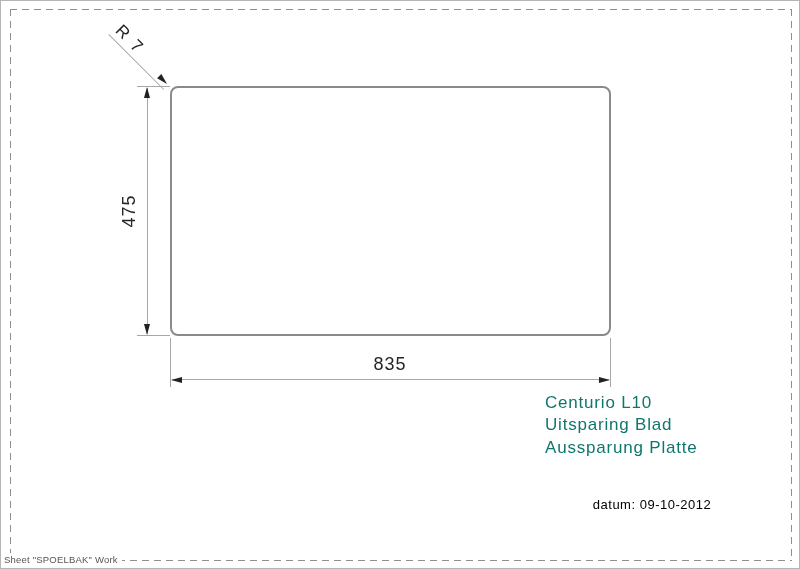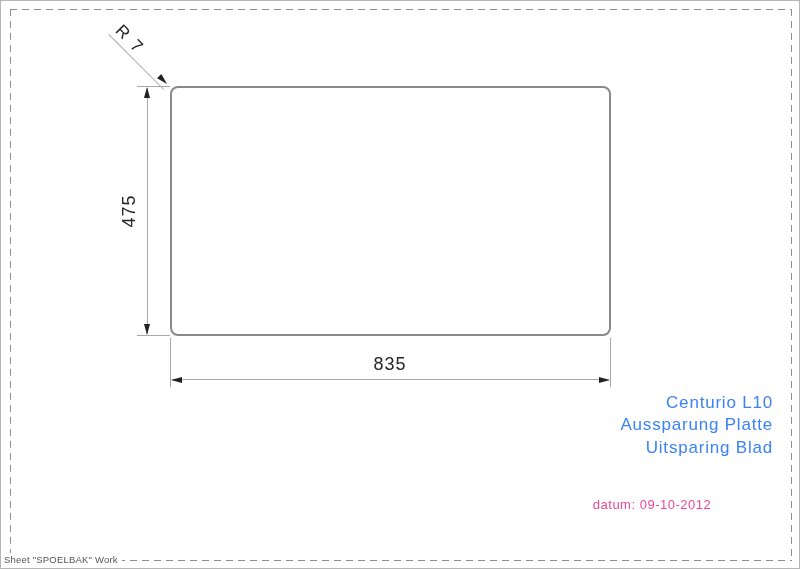--- a/index.html
+++ b/index.html
@@ -119,37 +119,37 @@
     left: 124px; top: 20px;
     font-size: 17px;
     letter-spacing: 2px;
     transform: rotate(45deg);
     transform-origin: 0 0;
   }
 
   
   .title-block {
     position: absolute;
-    left: 572px; top: 391px;
+    left: 544px; top: 391px;
     width: 200px;
-    text-align: right;
+    text-align: left;
     font-size: 17px;
     line-height: 22.4px;
     letter-spacing: 0.8px;
-    color: #3b82f6;
+    color: #0f766e;
     white-space: nowrap;
   }
   .date-line {
     position: absolute;
     left: 551px; top: 496px;
     width: 200px;
     text-align: center;
     font-size: 13px;
     letter-spacing: 0.5px;
-    color: #ec4899;
+    color: #000000;
     white-space: nowrap;
   }
 
   
   .sheet-label {
     position: absolute;
     left: 1px; top: 552px;
     padding: 1px 4px 0 2px;
     background: #ffffff;
     font-size: 9.5px;
@@ -184,20 +184,20 @@
 
   <div class="dline ext-below-left"></div>
   <div class="dline ext-below-right"></div>
   <div class="dline dim-h"></div>
   <div class="arrow arrow-left"></div>
   <div class="arrow arrow-right"></div>
   <div class="dim-text label-835">835</div>
 
   <div class="title-block">
     <div>Centurio L10</div>
+    <div>Uitsparing Blad</div>
     <div>Aussparung Platte</div>
-    <div>Uitsparing Blad</div>
   </div>
   <div class="date-line">datum: 09-10-2012</div>
 
   <div class="sheet-label">Sheet "SPOELBAK" Work</div>
 
 </div>
 
 </body></html>

